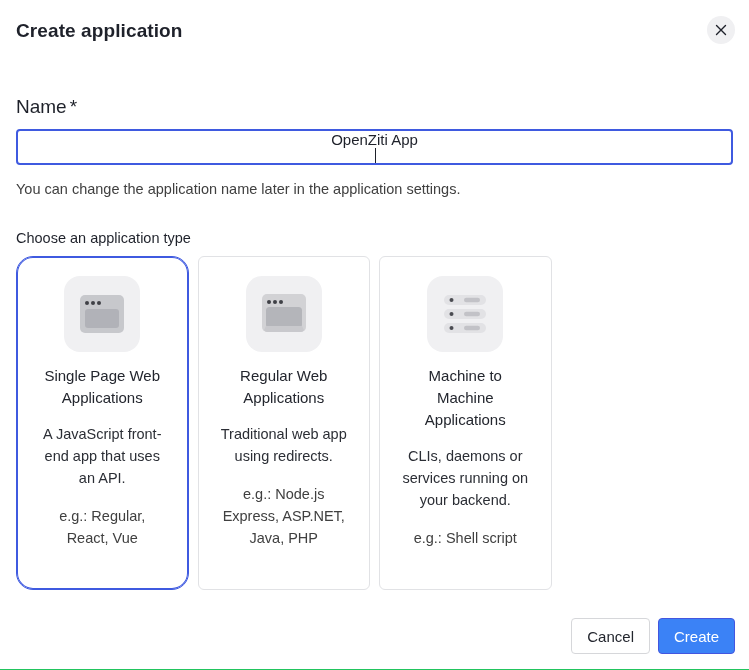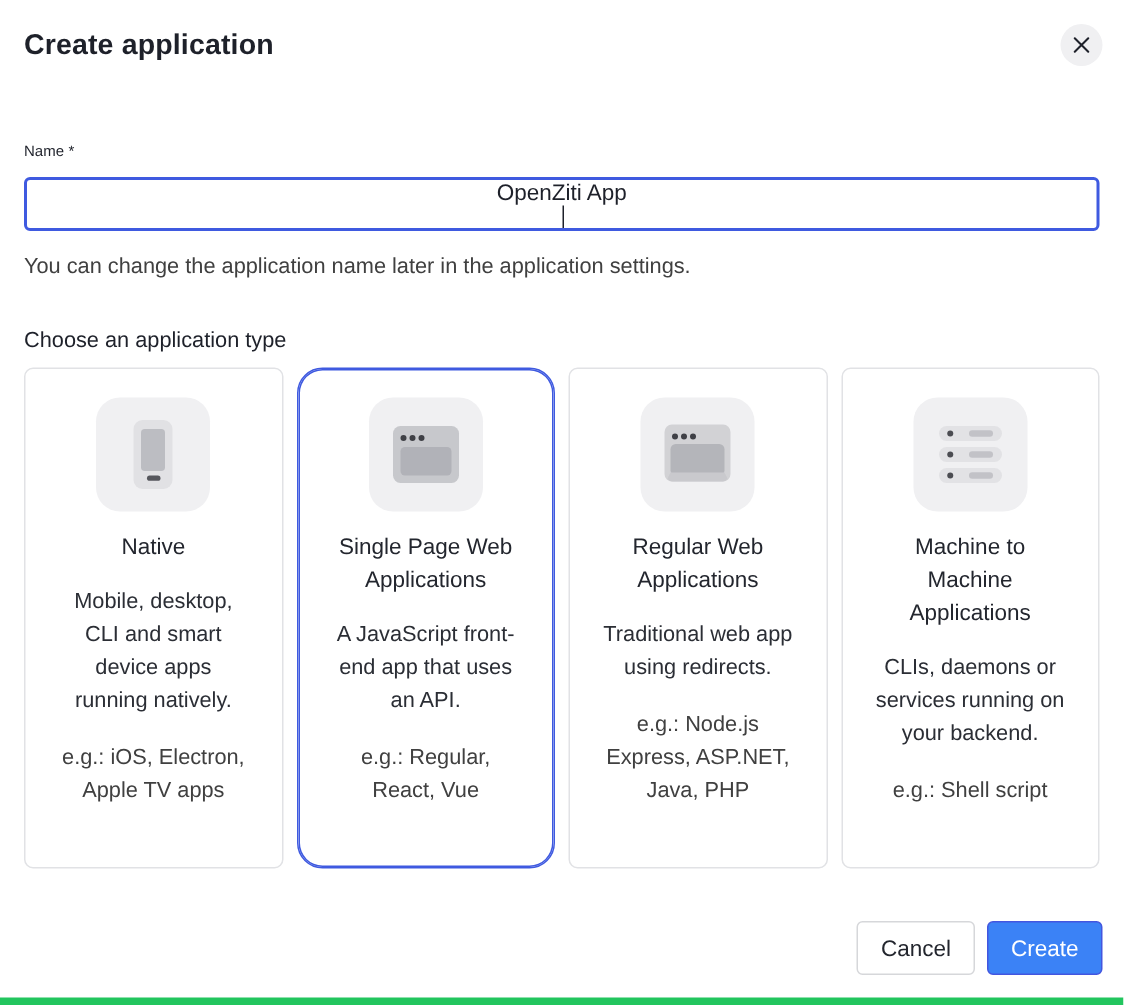--- a/index.html
+++ b/index.html
@@ -1,27 +1,27 @@
 <!DOCTYPE html>
 <html><head>
 <meta charset="utf-8">
 <style>
   * { margin:0; padding:0; box-sizing:border-box; }
   html,body { width:749px; height:670px; background:#fff; }
   body { font-family:"Liberation Sans","DejaVu Sans",sans-serif; color:#1e212a; }
 
-  .modal { position:relative; width:749px; height:670px; background:#fff; border-bottom:5px solid #22c55e; }
+  .modal { position:relative; width:749px; height:670px; background:#fff; border-bottom:1px solid #22c55e; }
 
   .modal-header { display:flex; justify-content:space-between; align-items:flex-start; padding:16px 14px 0 16px; }
   .modal-title { font-size:19px; font-weight:700; color:#1e212a; padding-top:4px; letter-spacing:.1px; }
   .close-btn { width:28px; height:28px; border-radius:50%; background:#f0f0f2; border:none; display:flex; align-items:center; justify-content:center; cursor:pointer; }
 
   .modal-body { padding:0 16px; }
 
-  .field-label { margin-top:52px; font-size:10px; font-weight:500; color:#1e212a; }
+  .field-label { margin-top:52px; font-size:19px; font-weight:500; color:#1e212a; }
   .req { margin-left:3px; }
 
   .input-box { margin-top:11px; height:36px; border:2px solid #3f5ae0; border-radius:4px; display:flex; align-items:center; padding:0 14px; font-size:15px; color:#1e212a; background:#fff; cursor:text;flex-direction:column; }
   .caret { width:1px; height:18px; background:#1e212a; margin-left:1px; }
 
   .helper { margin-top:16px; font-size:14.5px; color:#404040; }
 
   .choose-label { margin-top:33px; font-size:14.5px; font-weight:500; color:#1e212a; }
 
   .cards { margin-top:10px; display:grid; grid-template-columns:repeat(4,1fr); gap:9px; }
@@ -65,34 +65,20 @@
       <span>OpenZiti App</span>
       <span class="caret"></span>
     </div>
 
     <div class="helper">You can change the application name later in the application settings.</div>
 
     <div class="choose-label">Choose an application type</div>
 
     <div class="cards">
 
-      <div class="card">
-        <div class="icon-tile">
-          <span style="display:flex;">
-            <svg width="76" height="76" viewBox="0 0 76 76">
-              <rect x="25" y="15" width="26" height="46" rx="6" fill="#e1e1e4"></rect>
-              <rect x="30" y="21" width="16" height="28" rx="2.5" fill="#bcbdc2"></rect>
-              <rect x="34" y="52" width="9" height="3.5" rx="1.75" fill="#55565c"></rect>
-            </svg>
-          </span>
-        </div>
-        <div class="card-title">Native</div>
-        <div class="card-desc">Mobile, desktop, CLI and smart device apps running natively.</div>
-        <div class="card-eg">e.g.: iOS, Electron, Apple TV apps</div>
-      </div>
 
       <div class="card selected">
         <div class="icon-tile">
           <span style="display:flex;">
             <svg width="76" height="76" viewBox="0 0 76 76">
               <rect x="16" y="19" width="44" height="38" rx="5" fill="#c7c8cc"></rect>
               <circle cx="23" cy="27" r="2" fill="#3f4046"></circle>
               <circle cx="29" cy="27" r="2" fill="#3f4046"></circle>
               <circle cx="35" cy="27" r="2" fill="#3f4046"></circle>
               <rect x="21" y="33" width="34" height="19" rx="3" fill="#b1b2b8"></rect>

